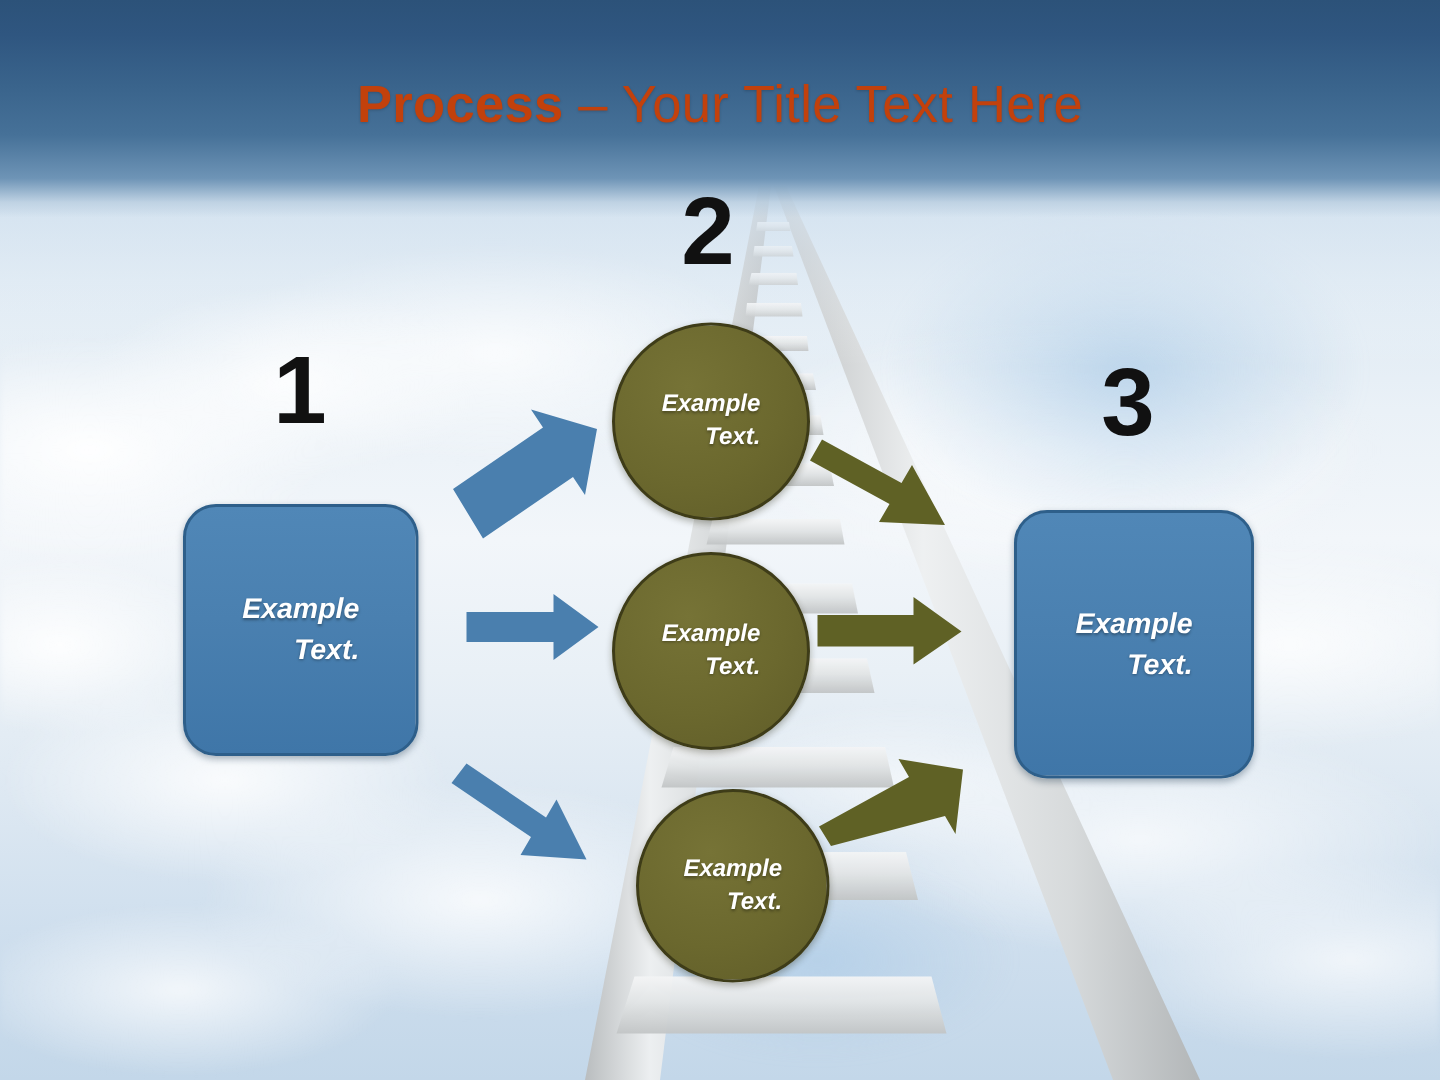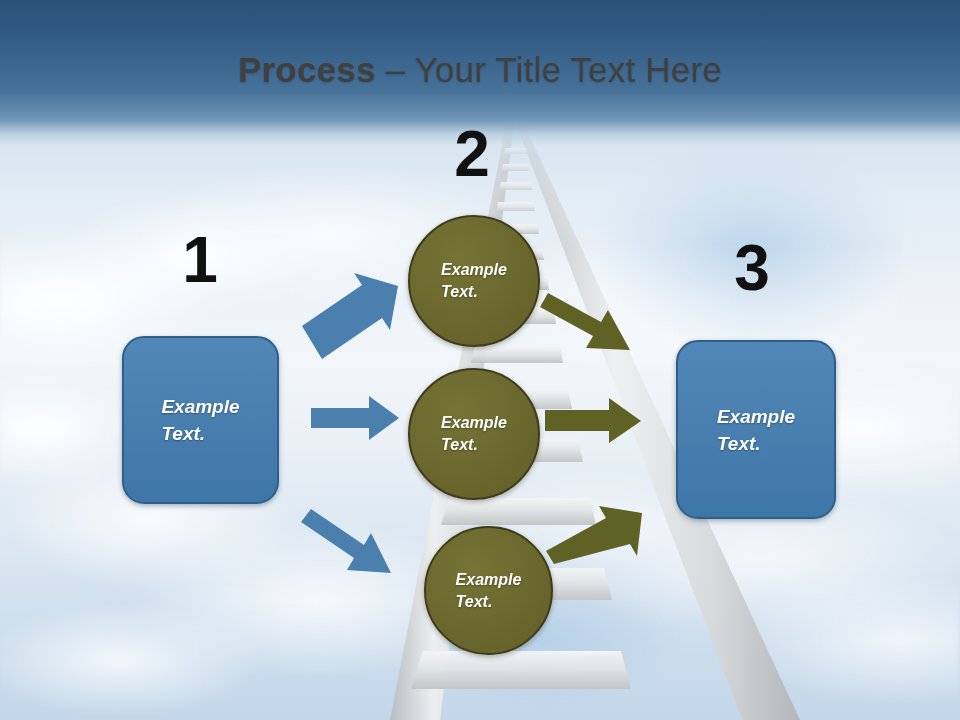--- a/index.html
+++ b/index.html
@@ -56,42 +56,42 @@
     background:linear-gradient(180deg,
       #2c5279 0%,
       #2f5680 16%,
       #3a648c 40%,
       #467198 62%,
       #6e94b6 82%,
       rgba(174,197,217,.55) 93%,
       rgba(205,221,235,0) 100%);
   }
   .title{position:absolute;left:0;top:48px;width:960px;text-align:center;
-    color:#404040;font-size:35px;line-height:44px;letter-spacing:.2px;
+    color:#c2410c;font-size:35px;line-height:44px;letter-spacing:.2px;
     text-shadow:0 1px 2px rgba(0,0,0,.18);white-space:nowrap;}
   .title b{font-weight:700;}
   .title span.light{font-weight:400;}
 
   
   .stepnum{position:absolute;color:#111111;font-weight:700;
     font-size:64px;line-height:64px;font-family:"Liberation Sans","DejaVu Sans",sans-serif;
     text-align:center;}
   #num1{left:160px;top:228px;width:80px;}
   #num2{left:432px;top:122px;width:80px;}
   #num3{left:712px;top:236px;width:80px;}
 
   
   .box{position:absolute;border-radius:22px;
     background:linear-gradient(180deg,#5087b7 0%,#4a80b0 45%,#3f76a8 100%);
     border:2px solid #2e5f8a;
     box-shadow:0 2px 5px rgba(20,45,70,.35);
     display:flex;align-items:center;justify-content:center;}
   .box .txt,.circ .txt{
     color:#ffffff;font-style:italic;font-weight:700;font-size:19px;line-height:27px;
-    text-align:left;text-shadow:0 1px 2px rgba(0,0,0,.35);
+    text-align:right;text-shadow:0 1px 2px rgba(0,0,0,.35);
     padding:0 10px;}
   #box1{left:122px;top:336px;width:153px;height:164px;}
   #box3{left:676px;top:340px;width:156px;height:175px;}
 
   
   .circ{position:absolute;border-radius:50%;
     background:radial-gradient(circle at 38% 32%, #767336 0%, #6b682e 55%, #5f5c28 100%);
     border:2px solid #3e3c18;
     box-shadow:0 2px 5px rgba(30,30,10,.33);
     display:flex;align-items:center;justify-content:center;}

